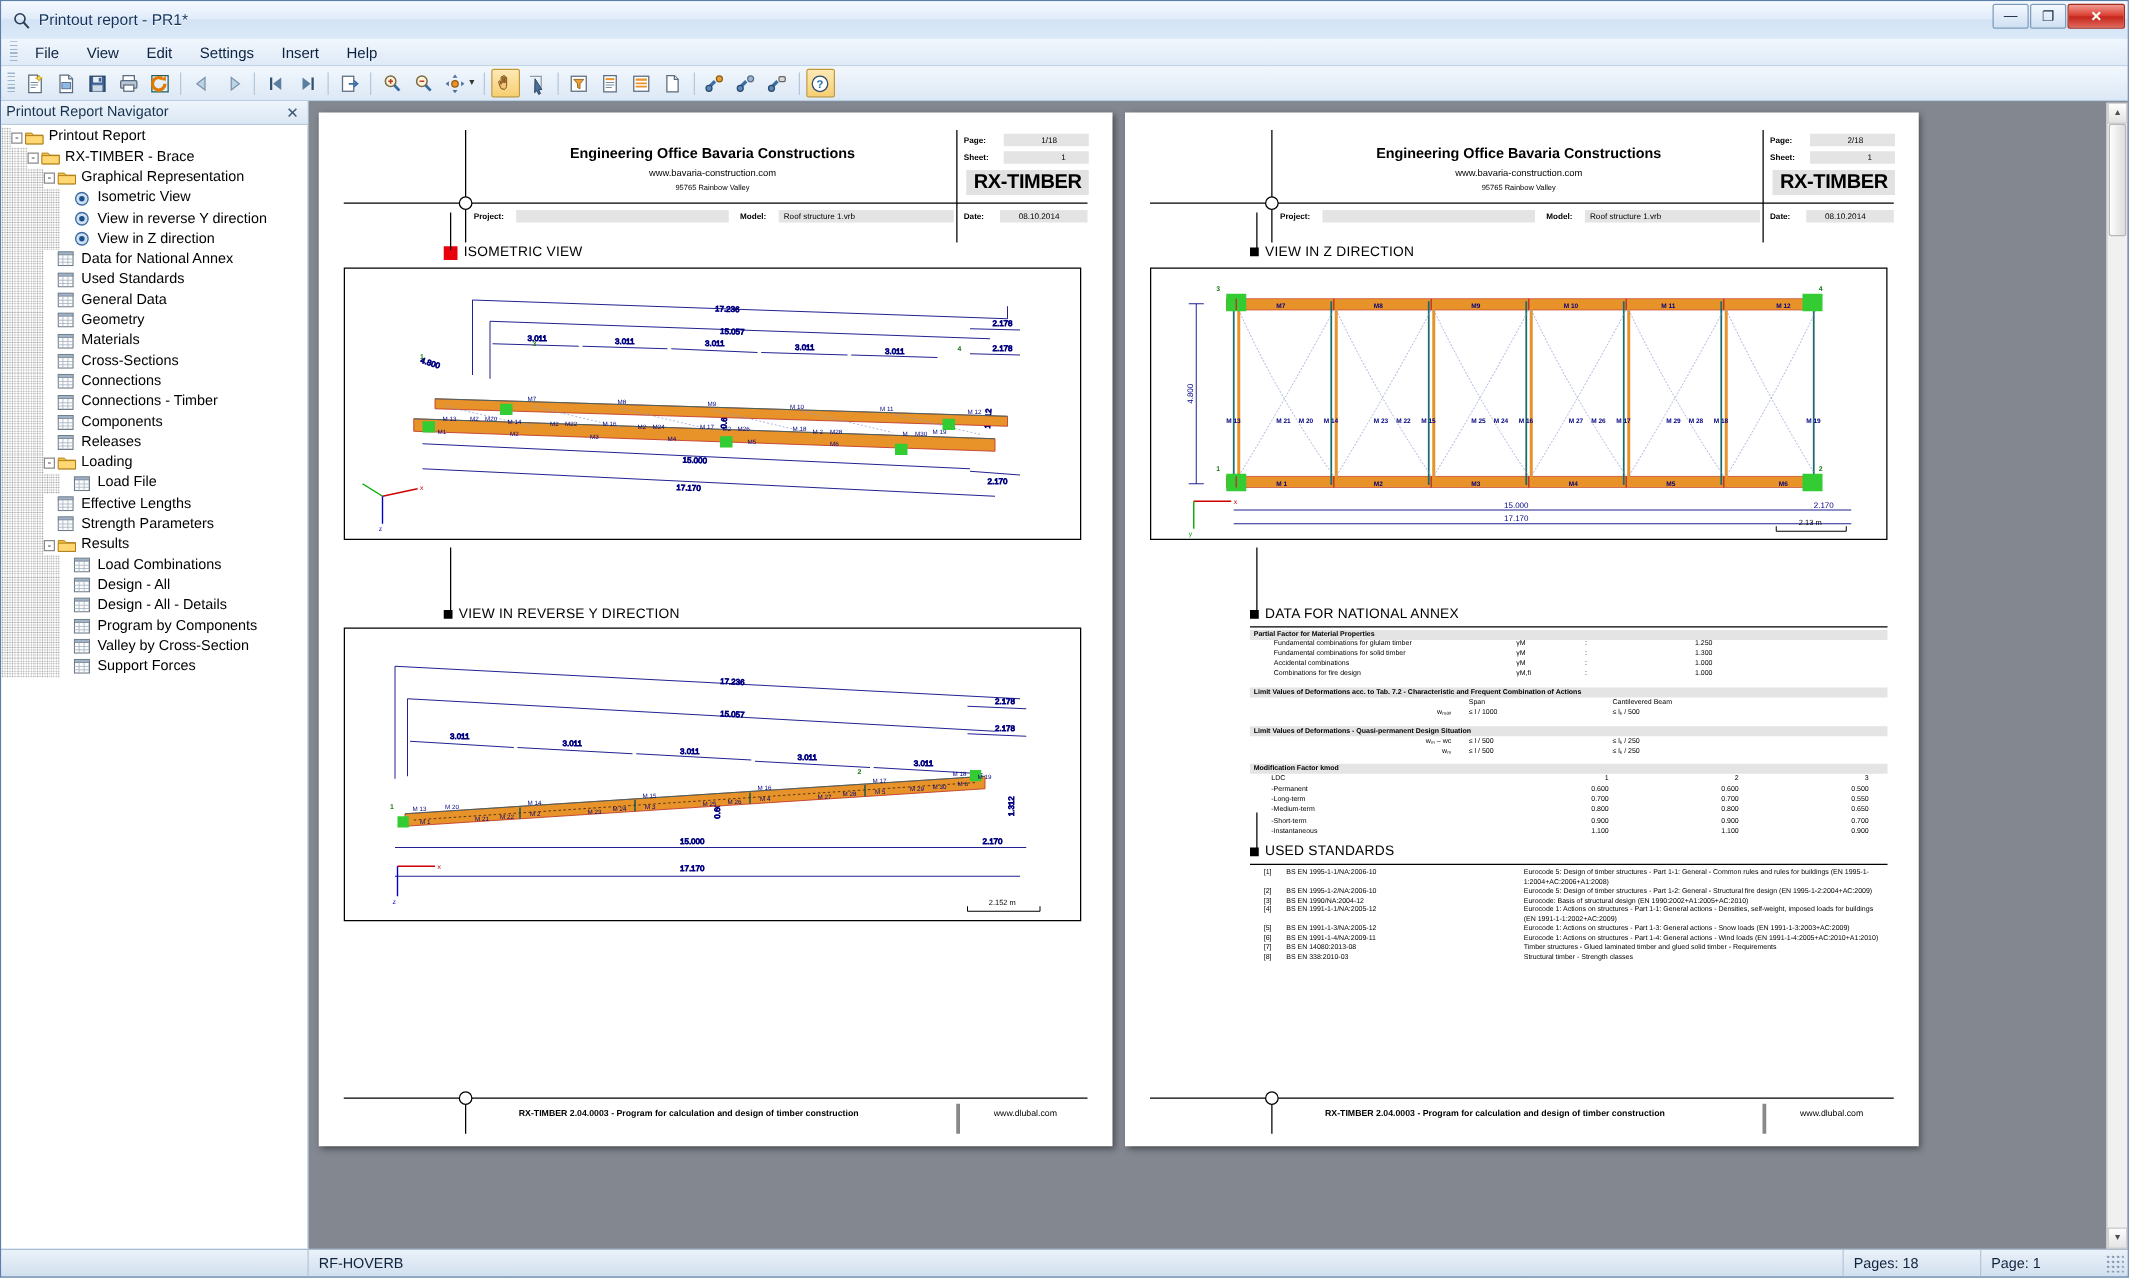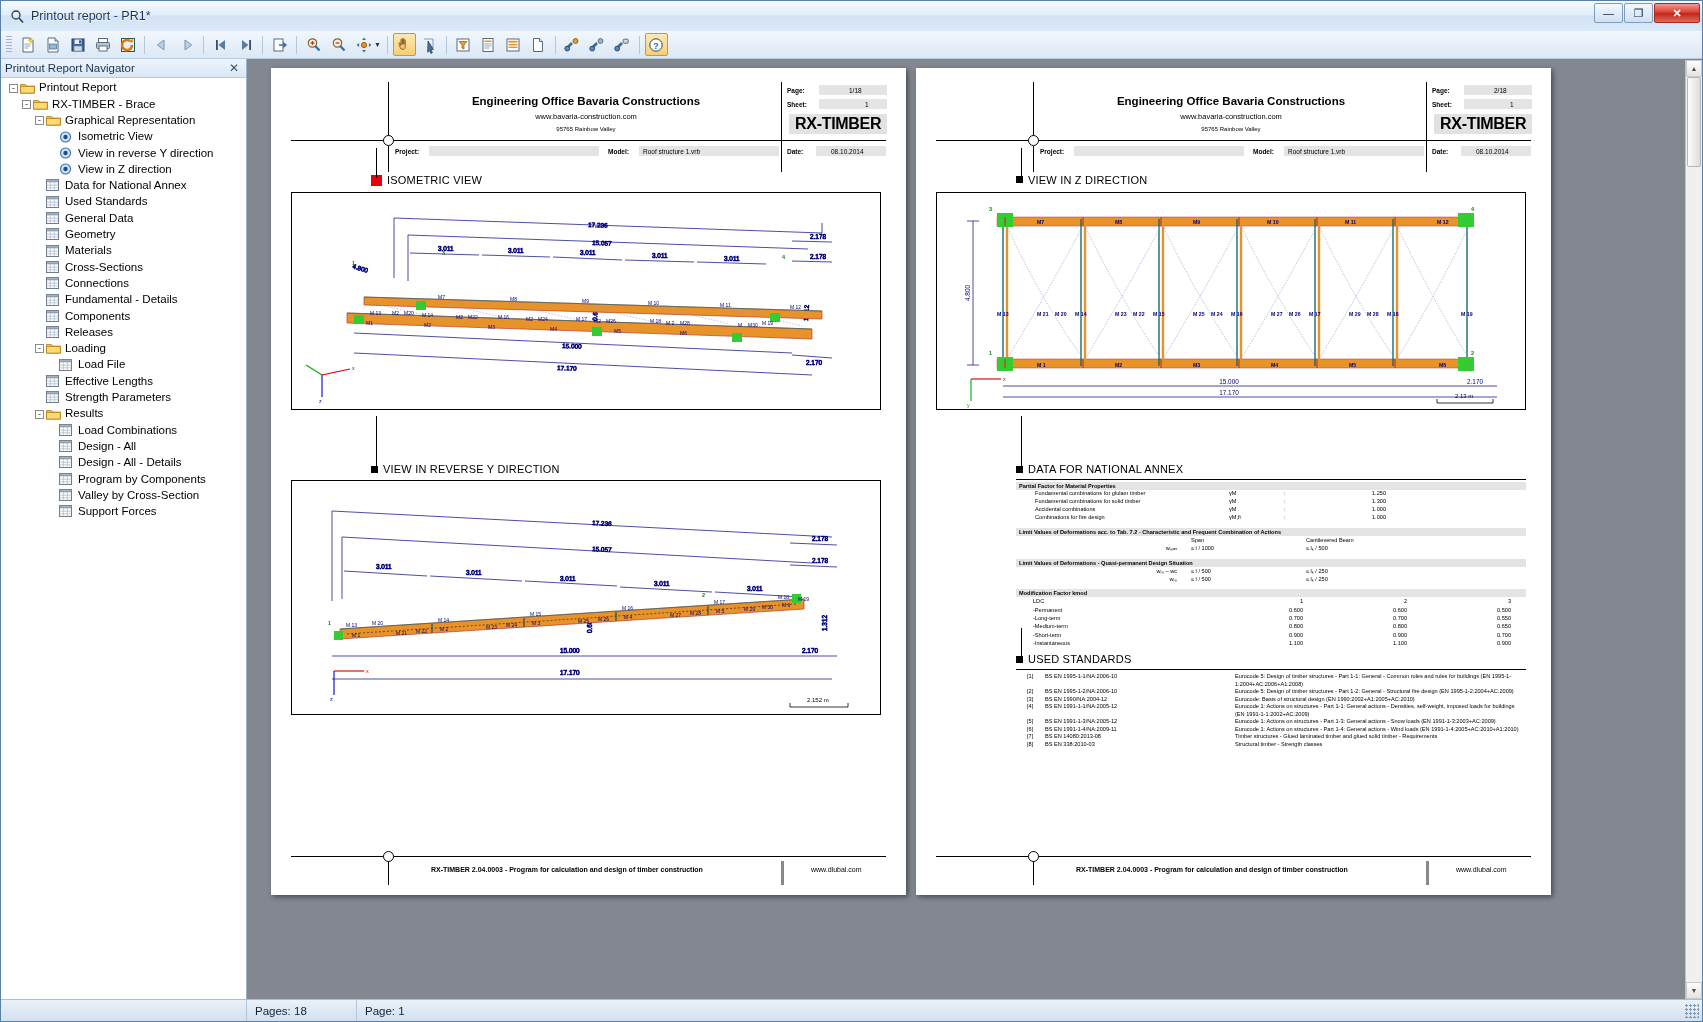--- a/index.html
+++ b/index.html
@@ -106,21 +106,21 @@
           background-size: 2px 2px; }
   .ico { width: 15px; height: 13px; margin-right: 4px; flex: 0 0 15px; }
   .lbl { line-height: 1; }
   
   #docarea {
     flex: 1 1 auto; position: relative;
     background: #828790;
     overflow: hidden;
     border-top: 1px solid #7d8894;
   }
-  #pagescroll { position: absolute; inset: 0 17px 0 0; padding: 8px 0 0 24px; display: flex; gap: 10px; }
+  #pagescroll { position: absolute; inset: 0 17px 0 0; padding: 8px 0 0 8px; display: flex; gap: 10px; }
   .page {
     background: #fff; position: relative;
     box-shadow: 2px 2px 5px rgba(0,0,0,.45);
     width: 635px; height: 827px;
     flex: 0 0 635px;
     font-family: "Liberation Sans", sans-serif;
   }
   
   .rpt-head { position: absolute; left: 0; right: 0; top: 0; height: 104px; }
   .vline { position: absolute; background: #000; }
@@ -200,20 +200,29 @@
       </svg>
     </span>
     <span class="tb-text">Printout report - PR1*</span>
     <div id="winbtns">
       <div class="winbtn">—</div>
       <div class="winbtn">❐</div>
       <div class="winbtn close">✕</div>
     </div>
   </div>
 
+  <div id="menubar">
+    <div class="tb-grip"></div>
+    <div class="menu-item">File</div>
+    <div class="menu-item">View</div>
+    <div class="menu-item">Edit</div>
+    <div class="menu-item">Settings</div>
+    <div class="menu-item">Insert</div>
+    <div class="menu-item">Help</div>
+  </div>
 
   <div id="toolbar">
     <div class="tb-grip"></div>
 
     <div class="tbtn">
       <svg width="18" height="18" viewBox="0 0 18 18">
         <path d="M4 2h7l3 3v11H4z" fill="#fff" stroke="#5a6b7d"></path>
         <path d="M11 2v3h3" fill="#dbe4ee" stroke="#5a6b7d"></path>
         <path d="M5.5 8h6M5.5 10h6M5.5 12h4" stroke="#7a8ea3" stroke-width=".8"></path>
         <path d="M12 2l1 2 2 .5-2 .7-.9 2-.8-2-2-.7 2-.5z" fill="#ffd84d" stroke="#d0a000" stroke-width=".5"></path>
@@ -562,21 +571,21 @@
             <span class="dots"></span>
             <span class="dots" style="width:8px;flex:0 0 8px;"></span>
             <span style="width:11px;flex:0 0 11px;display:inline-block;"></span>
             <span class="ico">
               <svg width="13" height="12" viewBox="0 0 13 12">
                 <rect x="0.5" y="0.5" width="12" height="11" fill="#fbfbfb" stroke="#6e7a87"></rect>
                 <rect x="0.5" y="0.5" width="12" height="2.4" fill="#9fb2c6" stroke="#6e7a87" stroke-width="0.6"></rect>
                 <path d="M4.3 3v8.5M8.3 3v8.5M0.5 6.2h12M0.5 8.8h12" stroke="#9fafbf" stroke-width="0.6"></path>
               </svg>
             </span>
-            <span class="lbl">Fundamental - Details</span>
+            <span class="lbl">Connections - Timber</span>
           </div>
           <div class="tnode">
             <span class="dots"></span>
             <span class="dots"></span>
             <span class="dots" style="width:8px;flex:0 0 8px;"></span>
             <span style="width:11px;flex:0 0 11px;display:inline-block;"></span>
             <span class="ico">
               <svg width="13" height="12" viewBox="0 0 13 12">
                 <rect x="0.5" y="0.5" width="12" height="11" fill="#fbfbfb" stroke="#6e7a87"></rect>
                 <rect x="0.5" y="0.5" width="12" height="2.4" fill="#9fb2c6" stroke="#6e7a87" stroke-width="0.6"></rect>
@@ -1347,17 +1356,18 @@
         <div class="sbtn">▲</div>
         <div id="vthumb"></div>
         <div id="vtrack"></div>
         <div class="sbtn">▼</div>
       </div>
     </div>
   </div>
 
   <div id="statusbar">
     <div class="sb-cell" style="width:246px;border-right:1px solid #b4c6d8;"></div>
+    <div class="sb-cell" style="flex:1;">RF-HOVERB</div>
     <div class="sb-cell" style="width:110px;">Pages: 18</div>
     <div class="sb-cell" style="width:100px;border-right:none;">Page: 1</div>
     <div class="sb-grip"></div>
   </div>
 </div>
 
 </body></html>

